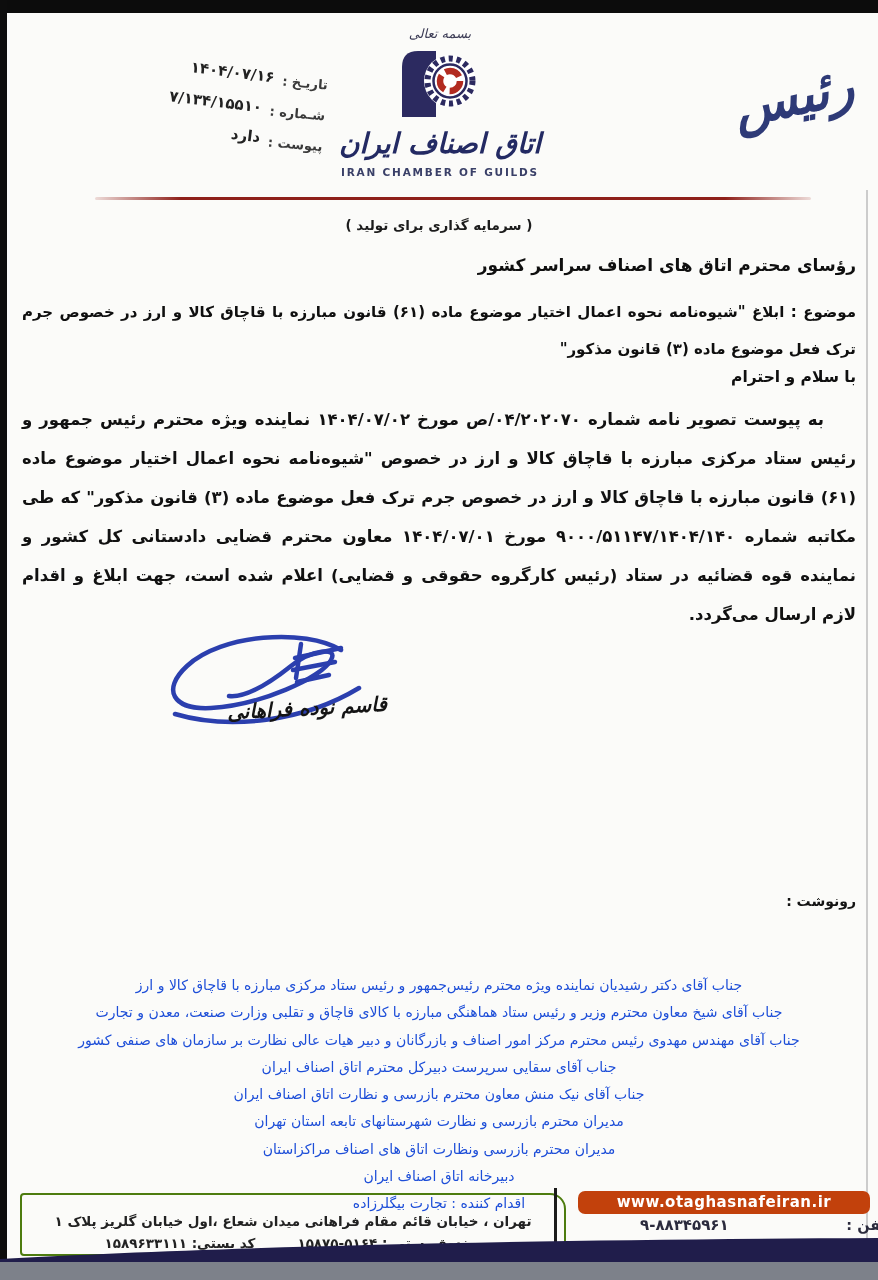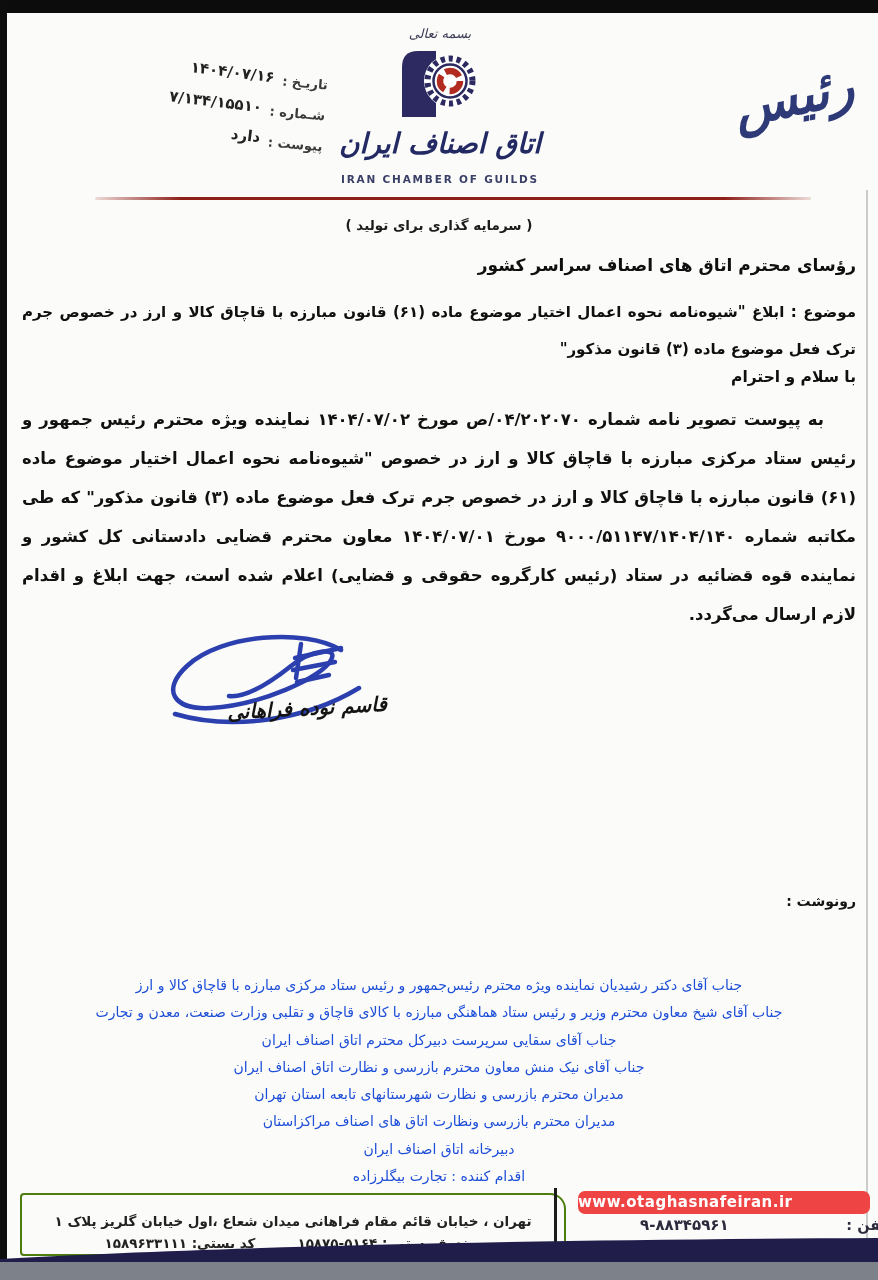--- a/index.html
+++ b/index.html
@@ -14,21 +14,21 @@
   .right-edge-line{left:866px;top:190px;width:2px;height:1050px;background:#cccccc;}
   .bottom-strip{left:0;top:1262px;width:878px;height:18px;background:#7d818a;}
   
   .date-block{left:110px;top:66px;width:215px;transform:rotate(5deg);}
   .date-row{display:flex;flex-direction:row;justify-content:flex-start;gap:8px;margin-bottom:13px;align-items:baseline;}
   .date-row .lbl{font-size:13px;color:#3a3a3a;font-weight:600;letter-spacing:.5px;}
   .date-row .val{font-size:15px;color:#222;font-weight:700;transform:translateY(-4px) rotate(2deg);}
   .logo-block{left:330px;top:26px;width:220px;text-align:center;}
   .bismillah{font-size:13px;color:#3c3c55;font-style:italic;font-family:"DejaVu Serif",serif;margin-bottom:6px;}
   .org-fa{font-size:28px;font-weight:700;font-style:italic;color:#232a63;font-family:"DejaVu Serif",serif;margin-top:2px;}
-  .org-en{font-size:10.5px;color:#3a4068;letter-spacing:1.8px;margin-top:13px;font-weight:600;}
+  .org-en{font-size:10.5px;color:#3a4068;letter-spacing:1.8px;margin-top:6px;font-weight:600;}
   .president{left:728px;top:66px;width:130px;font-size:52px;font-weight:700;font-style:italic;
     font-family:"DejaVu Serif",serif;color:#2e3a77;transform:rotate(-12deg);text-align:center;}
   .red-line{left:95px;top:197px;width:716px;height:3px;border-radius:2px;
     background:linear-gradient(to left, rgba(160,40,32,.15), #8e201a 12%, #8e201a 88%, rgba(160,40,32,.15));}
   .slogan{left:0;top:217px;width:878px;text-align:center;font-size:13.5px;font-weight:700;color:#1c1c1c;}
   
   .recipient{left:22px;top:255px;width:834px;text-align:right;font-size:17px;font-weight:800;color:#0f0f0f;}
   .subject{left:22px;top:294px;width:834px;text-align:justify;font-size:15px;font-weight:800;color:#0f0f0f;line-height:37px;}
   .salutation{left:22px;top:368px;width:834px;text-align:right;font-size:15.5px;font-weight:800;color:#0f0f0f;}
   .body-text{left:22px;top:400px;width:834px;text-align:justify;font-size:16.5px;font-weight:700;color:#111;
@@ -40,22 +40,22 @@
   
   .cc-label{left:22px;top:893px;width:834px;font-size:14px;font-weight:800;color:#141414;}
   .cc-list{left:22px;top:972px;width:834px;text-align:center;font-size:14px;font-weight:500;color:#1d4ed8;}
   .cc-list div{line-height:27.3px;}
   
   .f-left{left:20px;top:1193px;width:546px;height:63px;border:2px solid #4d7c0f;
     border-radius:4px 16px 4px 4px;box-sizing:border-box;padding-top:18px;}
   .f-left .l1{text-align:center;font-size:13.5px;font-weight:700;color:#222;}
   .f-left .l2{display:flex;justify-content:center;gap:42px;margin-top:6px;font-size:13.5px;font-weight:700;color:#222;}
   .f-div{left:554px;top:1188px;width:3px;height:70px;background:#1b1b1b;}
-  .web-pill{left:578px;top:1191px;width:292px;height:23px;background:#ef4444;border-radius:7px;
-    color:#fff;font-size:15px;font-weight:700;line-height:23px;letter-spacing:.5px;direction:ltr;}
+  .web-pill{left:578px;top:1191px;width:292px;height:23px;background:#c2410c;border-radius:7px;
+    color:#fff;font-size:15px;font-weight:700;text-align:center;line-height:23px;letter-spacing:.5px;direction:ltr;}
   .contact{left:600px;top:1216px;width:292px;}
   .c-row{display:flex;justify-content:space-between;align-items:baseline;height:23px;}
   .c-row .lbl{font-size:14.5px;font-weight:600;color:#2b2b3d;}
   .c-row .val{font-size:15px;font-weight:600;color:#2b2b3d;letter-spacing:1px;margin-left:40px;}
   .wave{left:0;top:1237px;width:878px;height:26px;}
 </style>
 </head>
 <body>
 
 <div class="page">
@@ -109,20 +109,21 @@
       <path d="M150 36 l46 -10 M148 48 l42 -8 M152 60 l32 -7"></path>
       <path d="M156 22 l-5 34"></path>
     </svg>
     <div class="sig-name">قاسم نوده فراهانی</div>
   </div>
 
   <div class="abs cc-label">رونوشت :</div>
   <div class="abs cc-list">
     <div>جناب آقای دکتر رشیدیان نماینده ویژه محترم رئیس‌جمهور و رئیس ستاد مرکزی مبارزه با قاچاق کالا و ارز</div>
     <div>جناب آقای شیخ معاون محترم وزیر و رئیس ستاد هماهنگی مبارزه با کالای قاچاق و تقلبی وزارت صنعت، معدن و تجارت</div>
+    <div>جناب آقای مهندس مهدوی رئیس محترم مرکز امور اصناف و بازرگانان و دبیر هیات عالی نظارت بر سازمان های صنفی کشور</div>
     <div>جناب آقای سقایی سرپرست دبیرکل محترم اتاق اصناف ایران</div>
     <div>جناب آقای نیک منش معاون محترم بازرسی و نظارت اتاق اصناف ایران</div>
     <div>مدیران محترم بازرسی و نظارت شهرستانهای تابعه استان تهران</div>
     <div>مدیران محترم بازرسی ونظارت اتاق های اصناف مراکزاستان</div>
     <div>دبیرخانه اتاق اصناف ایران</div>
     <div>اقدام کننده : تجارت بیگلرزاده</div>
   </div>
 
   <div class="abs f-left">
     <div class="l1">تهران ، خیابان قائم مقام فراهانی  میدان شعاع ،اول خیابان گلریز پلاک ۱</div>

